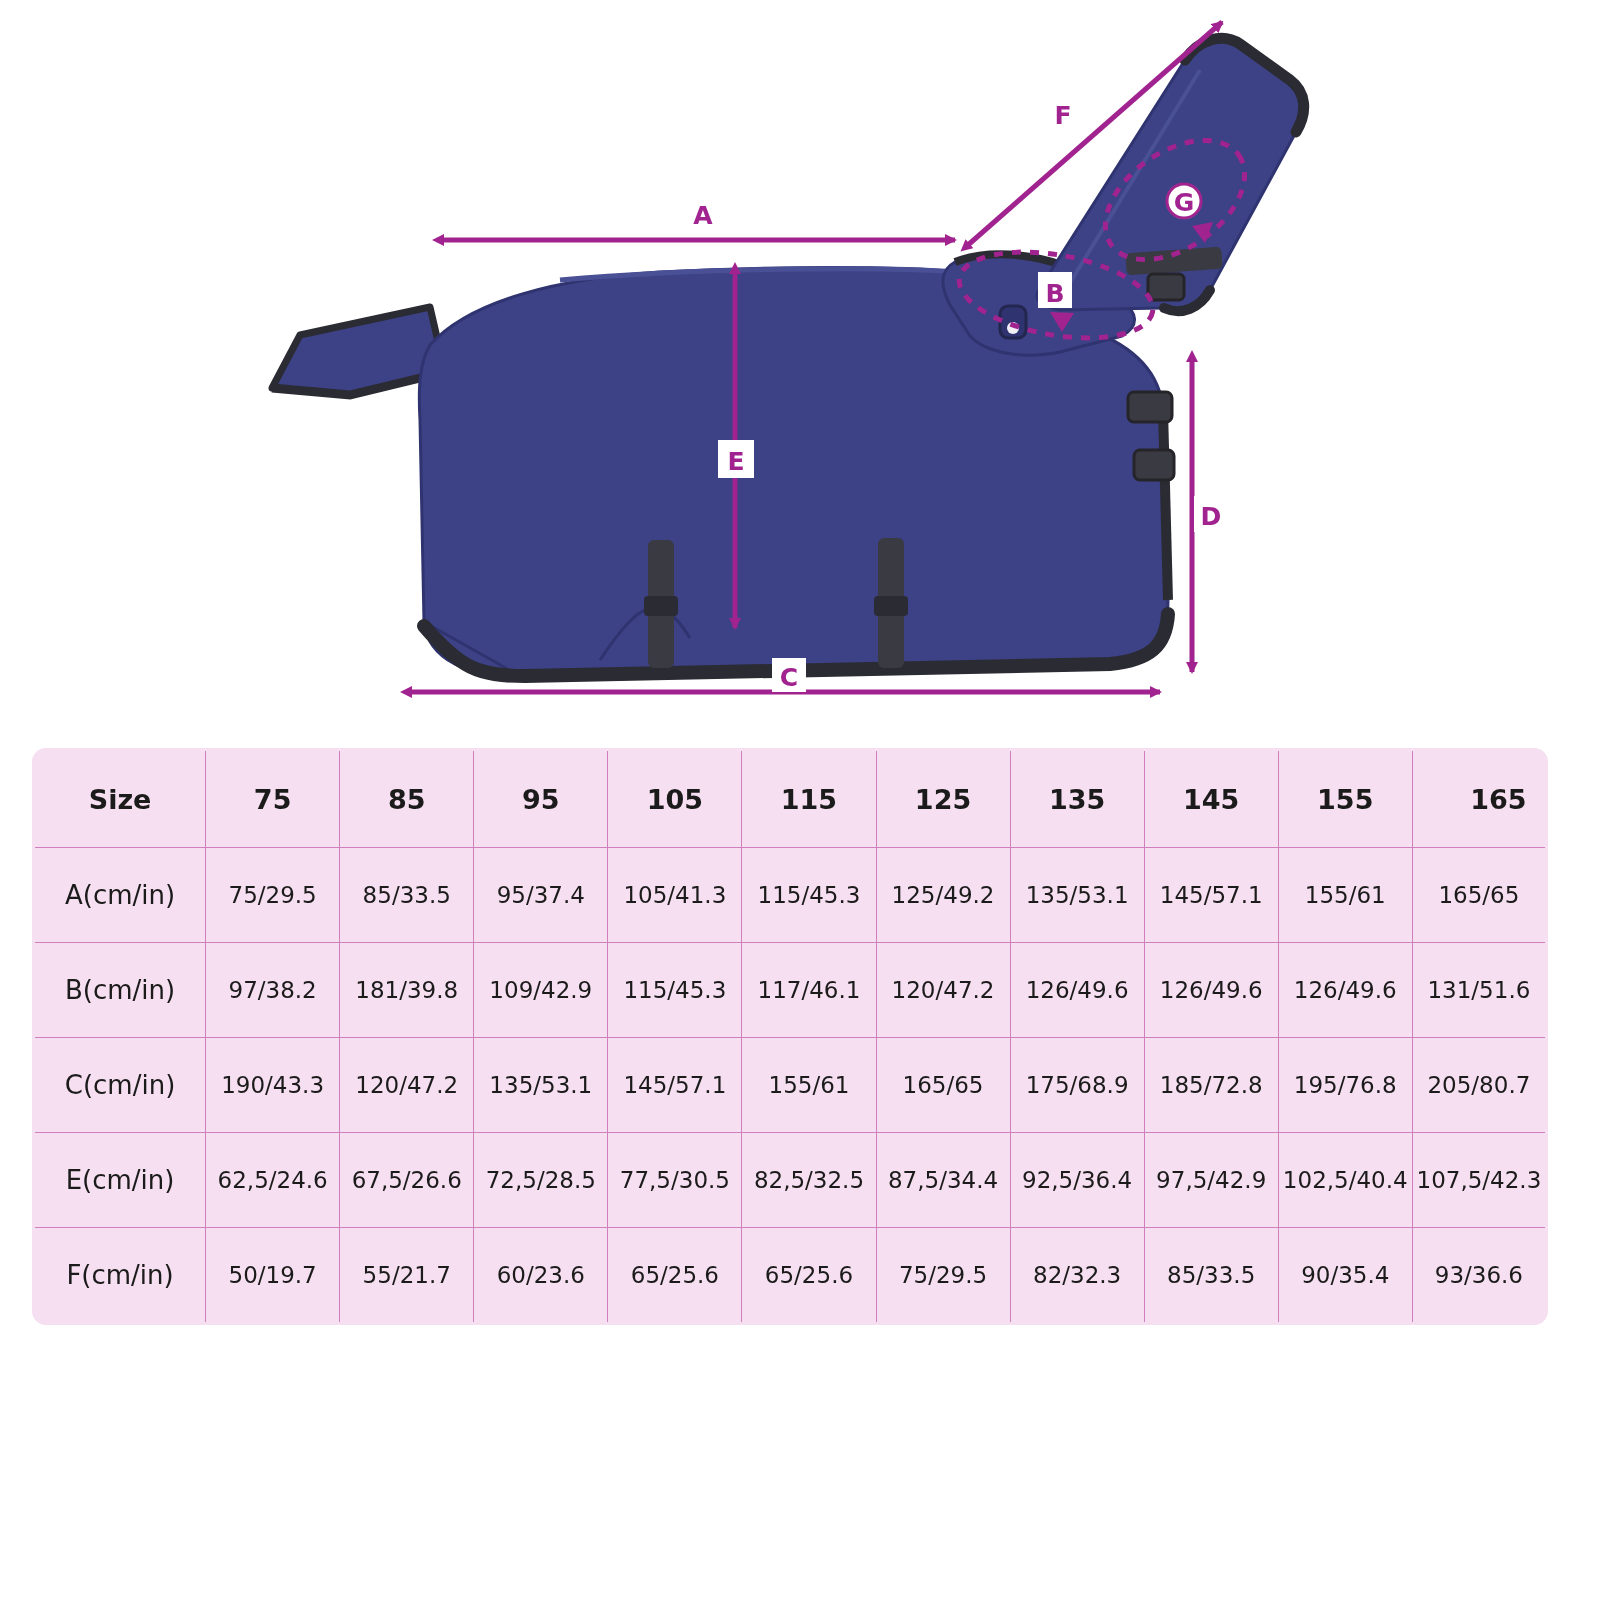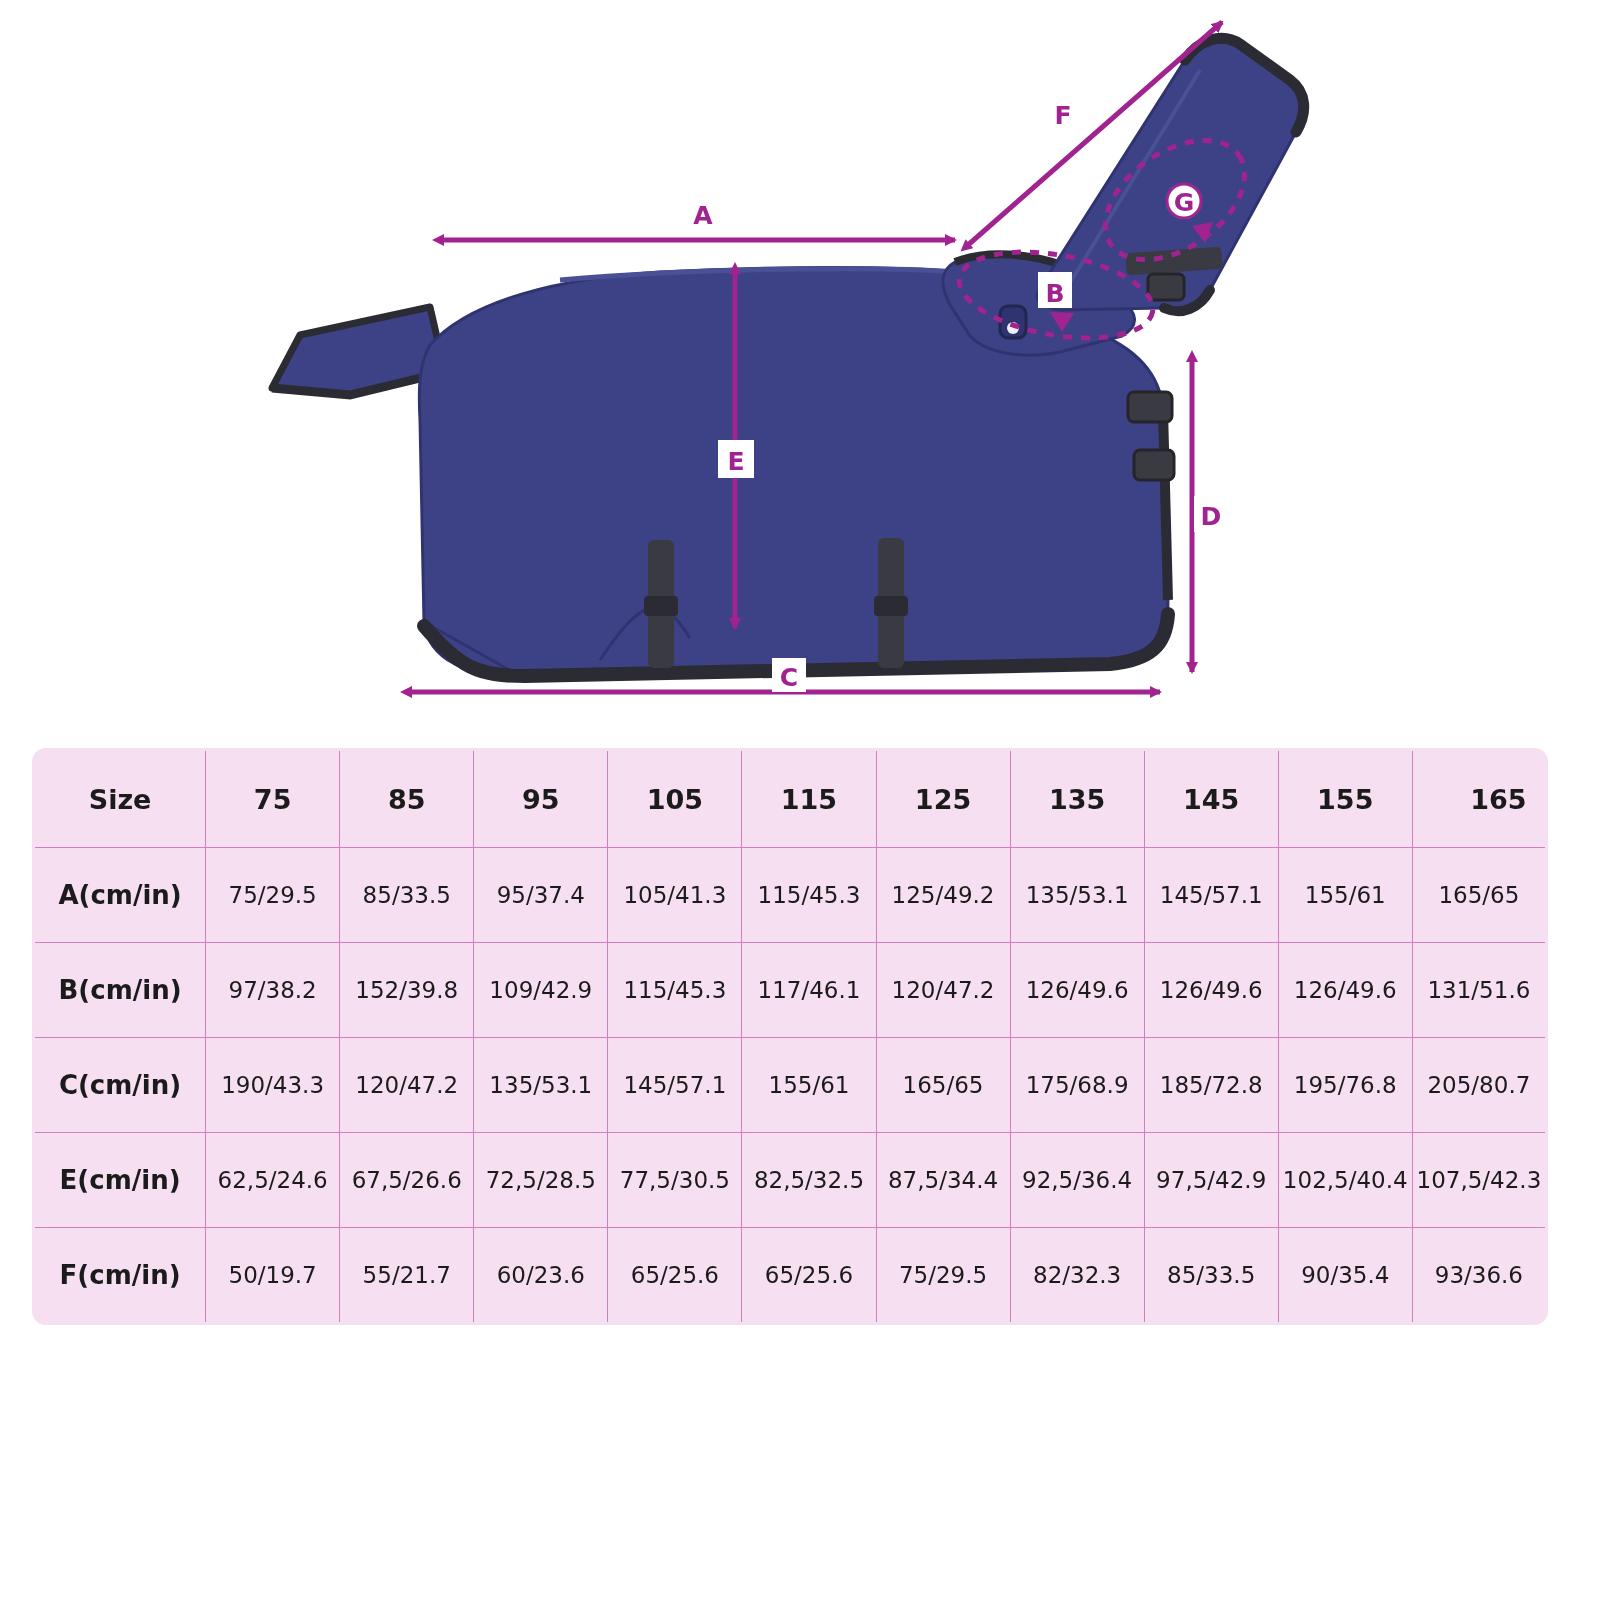--- a/index.html
+++ b/index.html
@@ -46,21 +46,21 @@
     height:94px;
     padding:0 2px;
     white-space:nowrap;
   }
   table.size-table tr.head td{
     font-weight:bold;
     font-size:27px;
     height:96px;
   }
   table.size-table td.rowhead{
-    font-weight:bold;
+    font-weight:normal;
     font-size:26px;
   }
   table.size-table col.c0{width:172px;}
   table.size-table col.cx{width:134px;}
   
   table.size-table tr:first-child td:first-child{border-top-left-radius:12px;}
   table.size-table tr:first-child td:last-child{border-top-right-radius:12px;padding-left:41px;}
   table.size-table tr:last-child td:first-child{border-bottom-left-radius:12px;}
   table.size-table tr:last-child td:last-child{border-bottom-right-radius:12px;}
 </style>
@@ -249,21 +249,21 @@
         <td>125/49.2</td>
         <td>135/53.1</td>
         <td>145/57.1</td>
         <td>155/61</td>
         <td>165/65</td>
       </tr>
 
       <tr>
         <td class="rowhead">B(cm/in)</td>
         <td>97/38.2</td>
-        <td>152/39.8</td>
+        <td>181/39.8</td>
         <td>109/42.9</td>
         <td>115/45.3</td>
         <td>117/46.1</td>
         <td>120/47.2</td>
         <td>126/49.6</td>
         <td>126/49.6</td>
         <td>126/49.6</td>
         <td>131/51.6</td>
       </tr>
 

